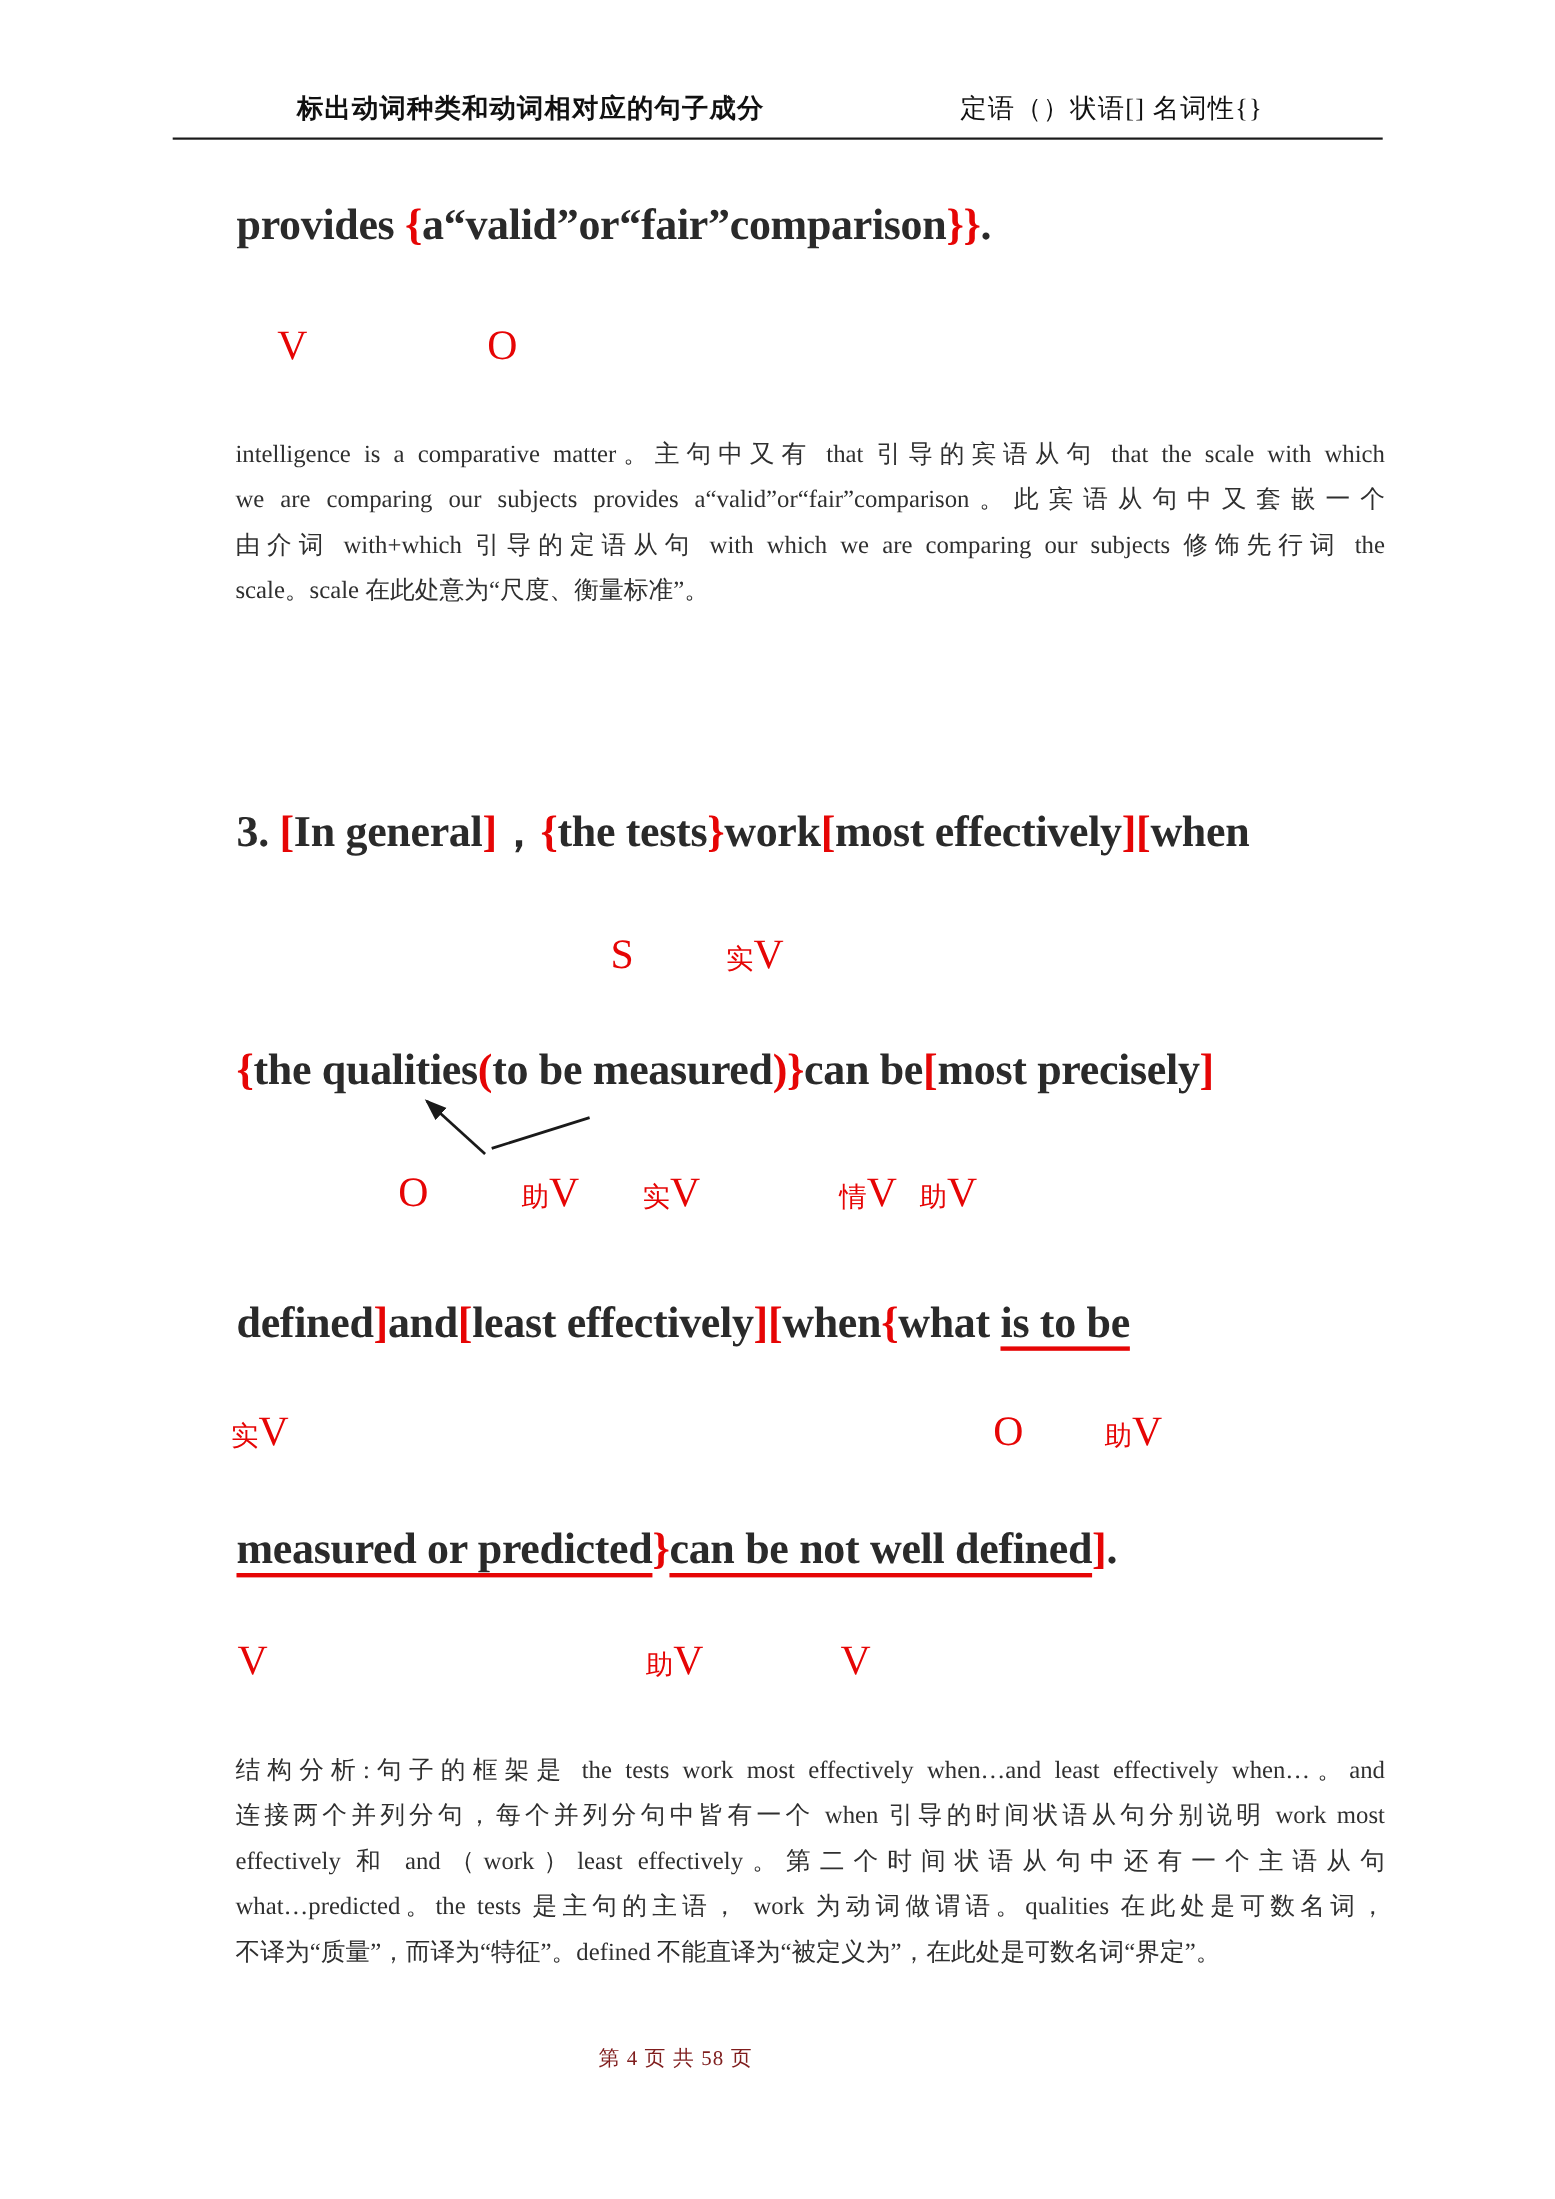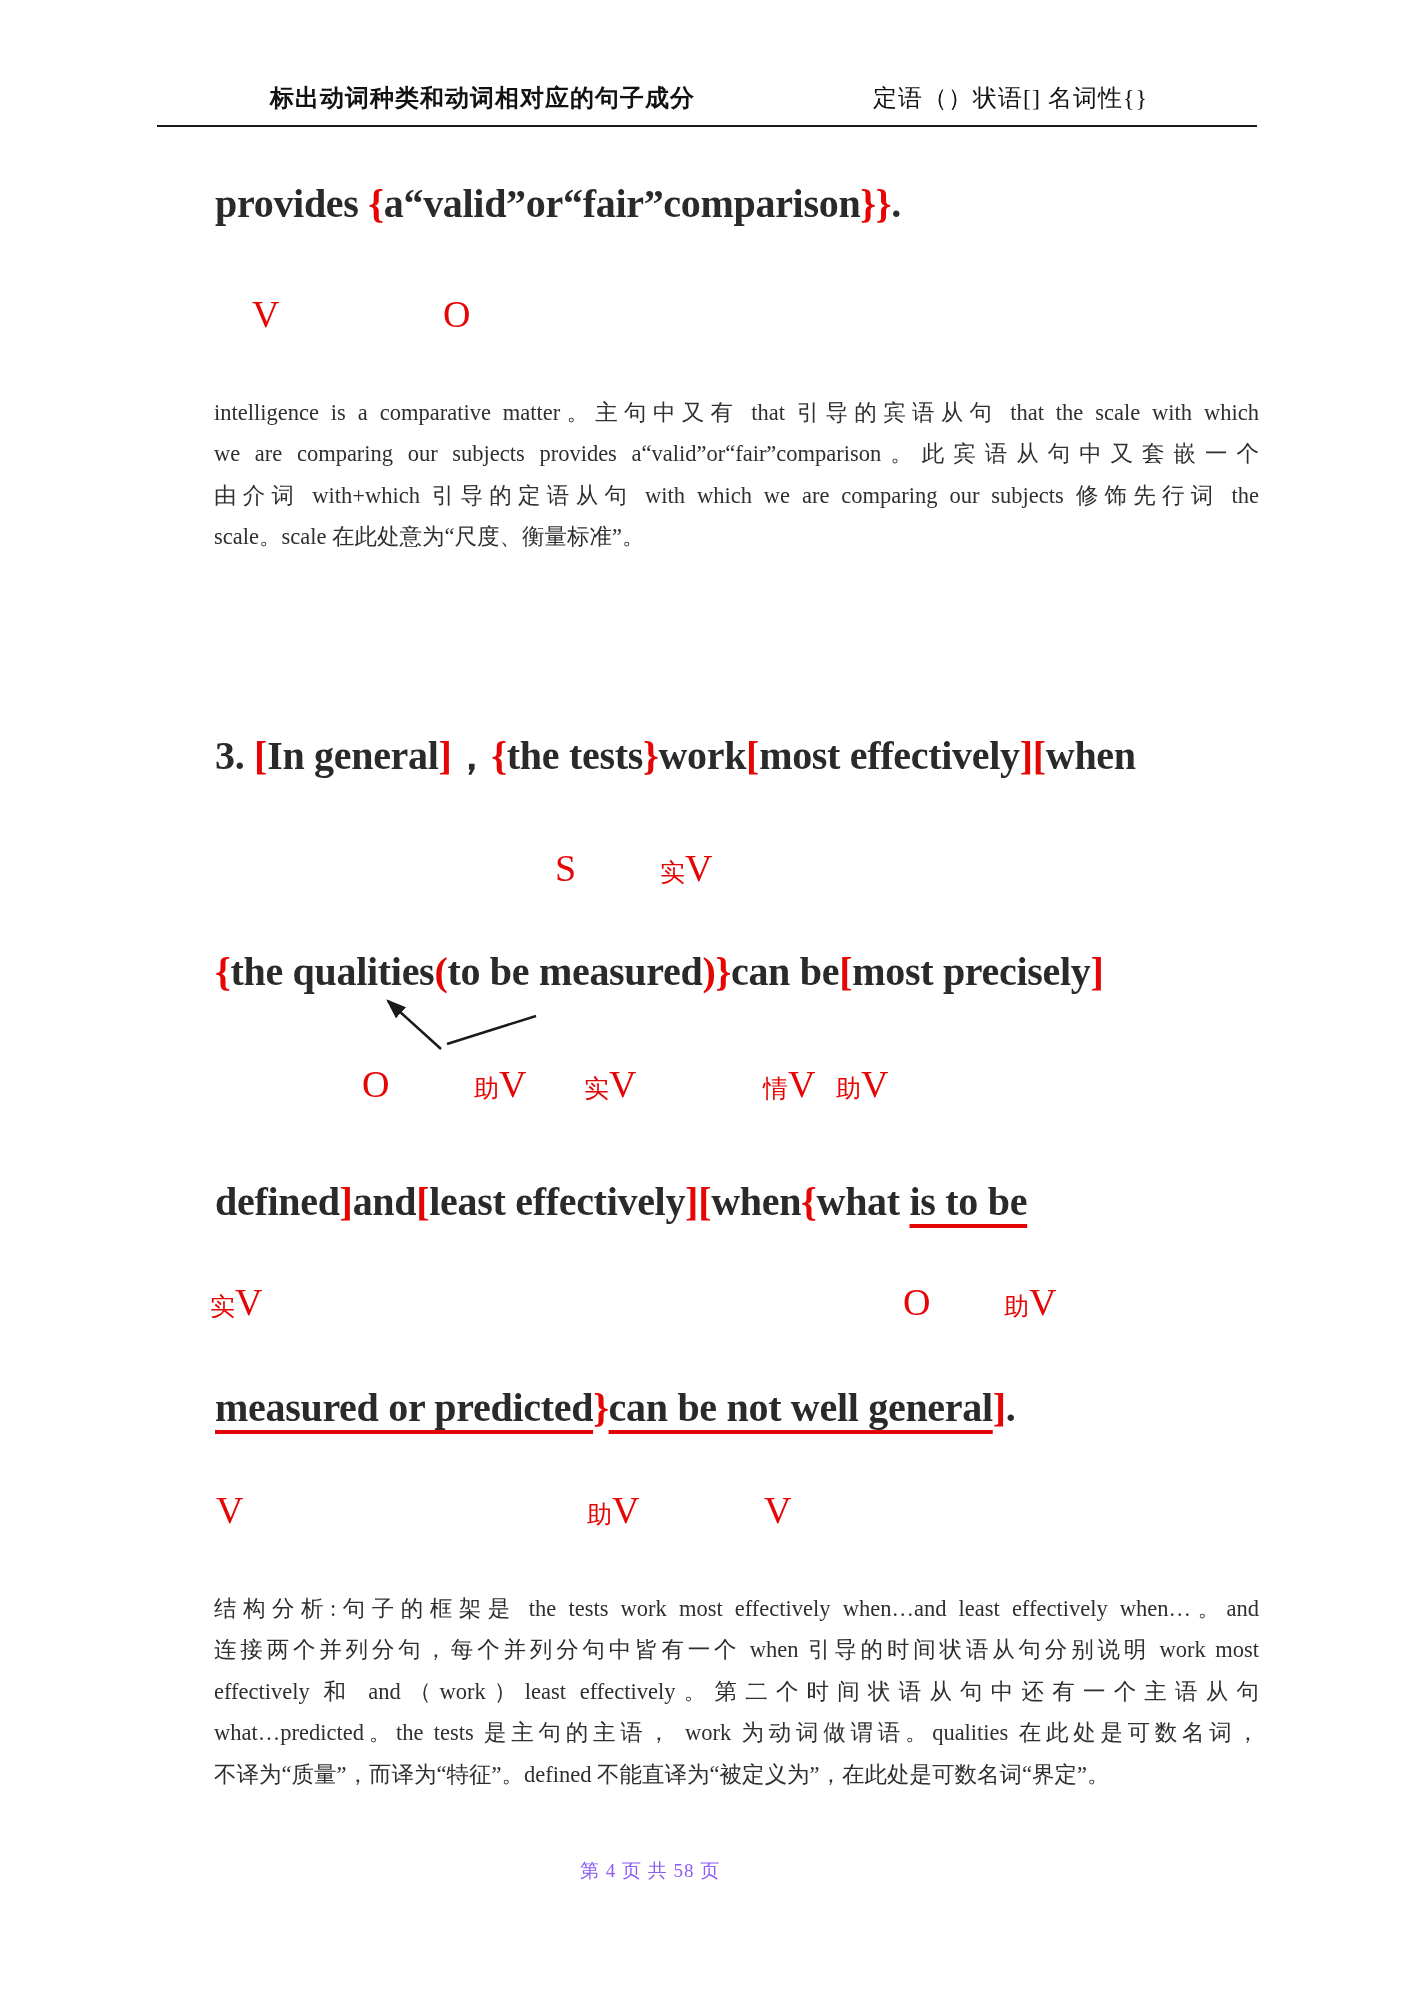--- a/index.html
+++ b/index.html
@@ -59,22 +59,22 @@
   .para .line{
     height:41.4px;line-height:41.4px;
     text-align:justify;text-align-last:justify;
     white-space:nowrap;
   }
   .para .line.last{text-align:left;text-align-last:auto;}
   
   .arrows{position:absolute;left:370px;top:993px;width:180px;height:62px;}
   
   .footer{
-    position:absolute;left:580px;top:1858px;
-    font-size:19px;color:#8b5cf6;letter-spacing:1px;white-space:nowrap;
+    position:absolute;left:544px;top:1858px;
+    font-size:19px;color:#7f1d1d;letter-spacing:1px;white-space:nowrap;
   }
 </style>
 </head>
 <body>
 
 <div class="page">
 
   <div class="hdr-left">标出动词种类和动词相对应的句子成分</div>
   <div class="hdr-right">定语（）状语[] 名词性{}</div>
   <div class="hdr-rule"></div>
@@ -121,21 +121,21 @@
   </div>
 
   <div class="sent" style="top:1178px"><span>defined</span><span class="red">]</span><span>and</span><span class="red">[</span><span>least effectively</span><span class="red">][</span><span>when</span><span class="red">{</span><span>what </span><span class="ul">is to be</span></div>
 
   <div class="lblrow" style="top:1280px">
     <span class="lbl" style="left:210px"><span class="cn">实</span><span class="v">V</span></span>
     <span class="lbl" style="left:903px"><span class="cn"></span><span class="v">O</span></span>
     <span class="lbl" style="left:1004px"><span class="cn">助</span><span class="v">V</span></span>
   </div>
 
-  <div class="sent" style="top:1384px"><span class="ul">measured or predicted</span><span class="red">}</span><span class="ul">can be not well general</span><span class="red">]</span><span>.</span></div>
+  <div class="sent" style="top:1384px"><span class="ul">measured or predicted</span><span class="red">}</span><span class="ul">can be not well defined</span><span class="red">]</span><span>.</span></div>
 
   <div class="lblrow" style="top:1488px">
     <span class="lbl" style="left:216px"><span class="cn"></span><span class="v">V</span></span>
     <span class="lbl" style="left:587px"><span class="cn">助</span><span class="v">V</span></span>
     <span class="lbl" style="left:764px"><span class="cn"></span><span class="v">V</span></span>
   </div>
 
   <div class="para" style="top:1588px">
     <div class="line">结构分析:句子的框架是 the tests work most effectively when…and least effectively when…。and</div>
     <div class="line">连接两个并列分句，每个并列分句中皆有一个 when 引导的时间状语从句分别说明 work most</div>

